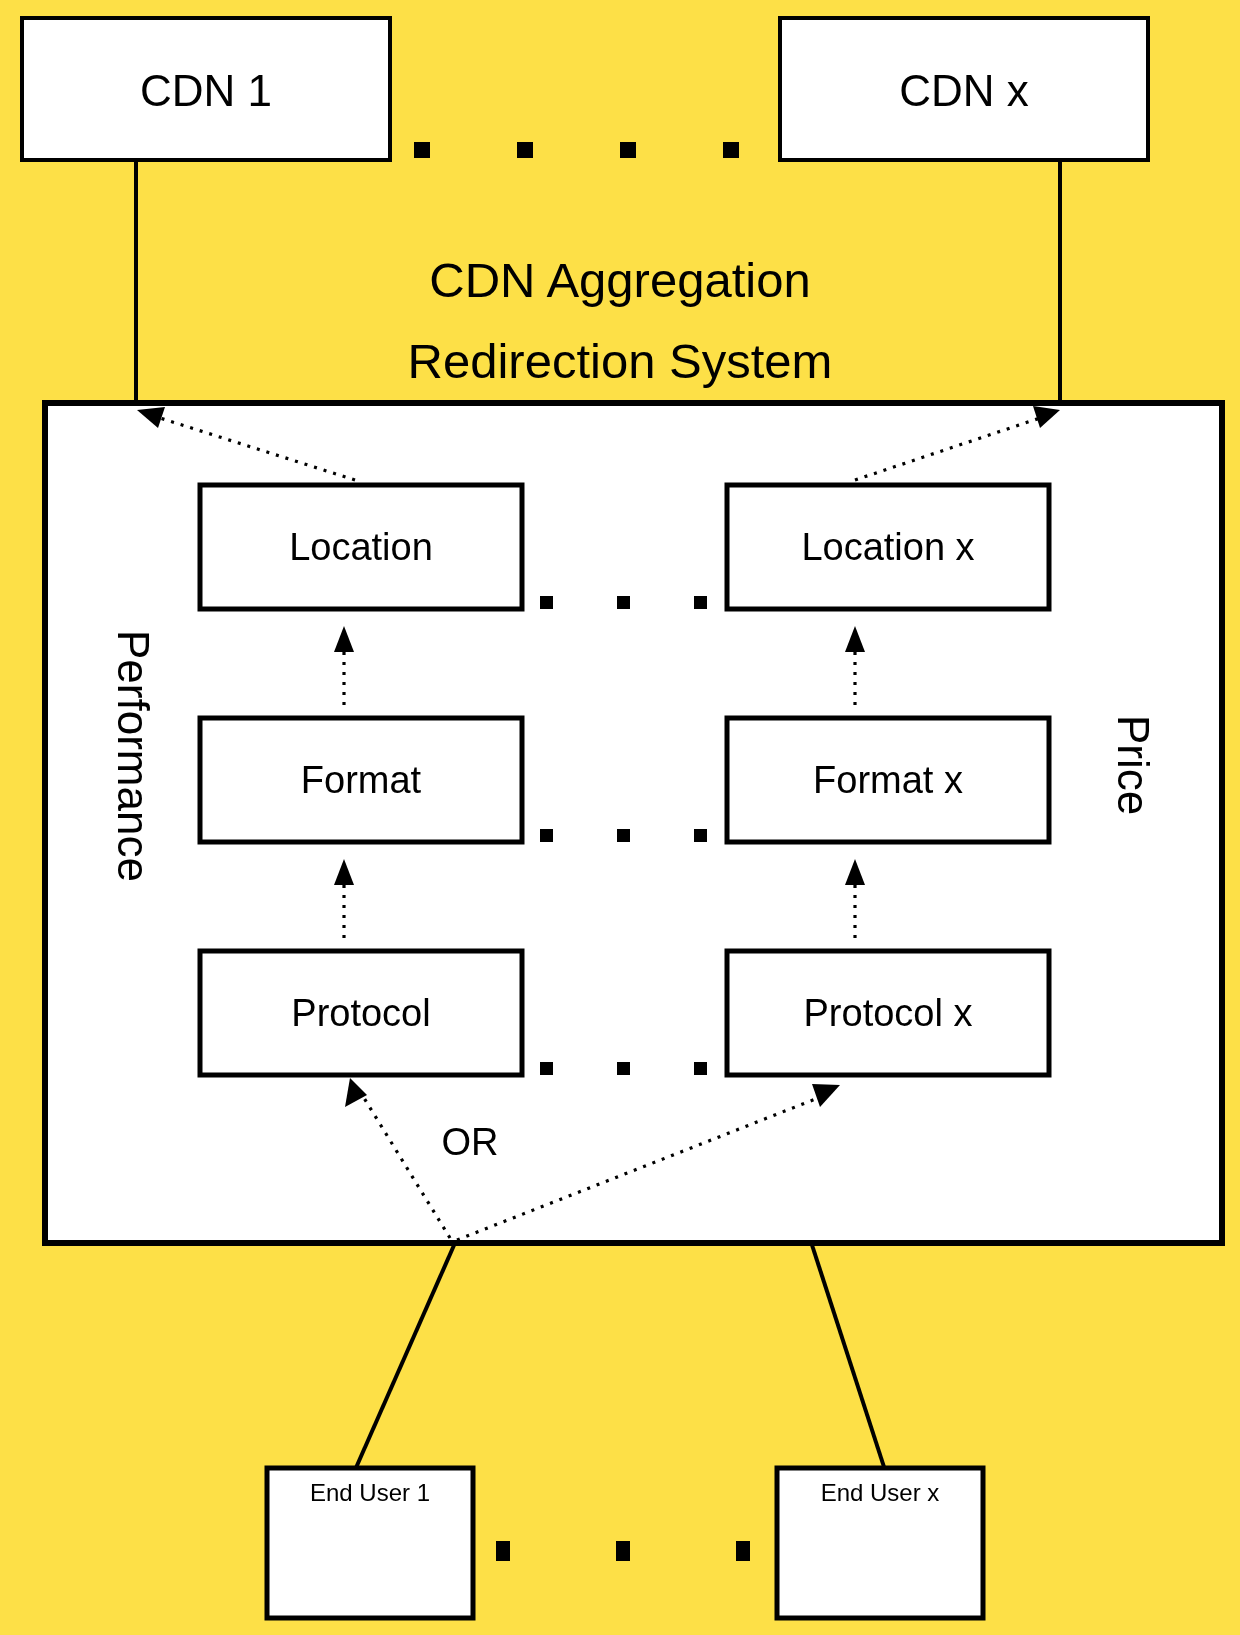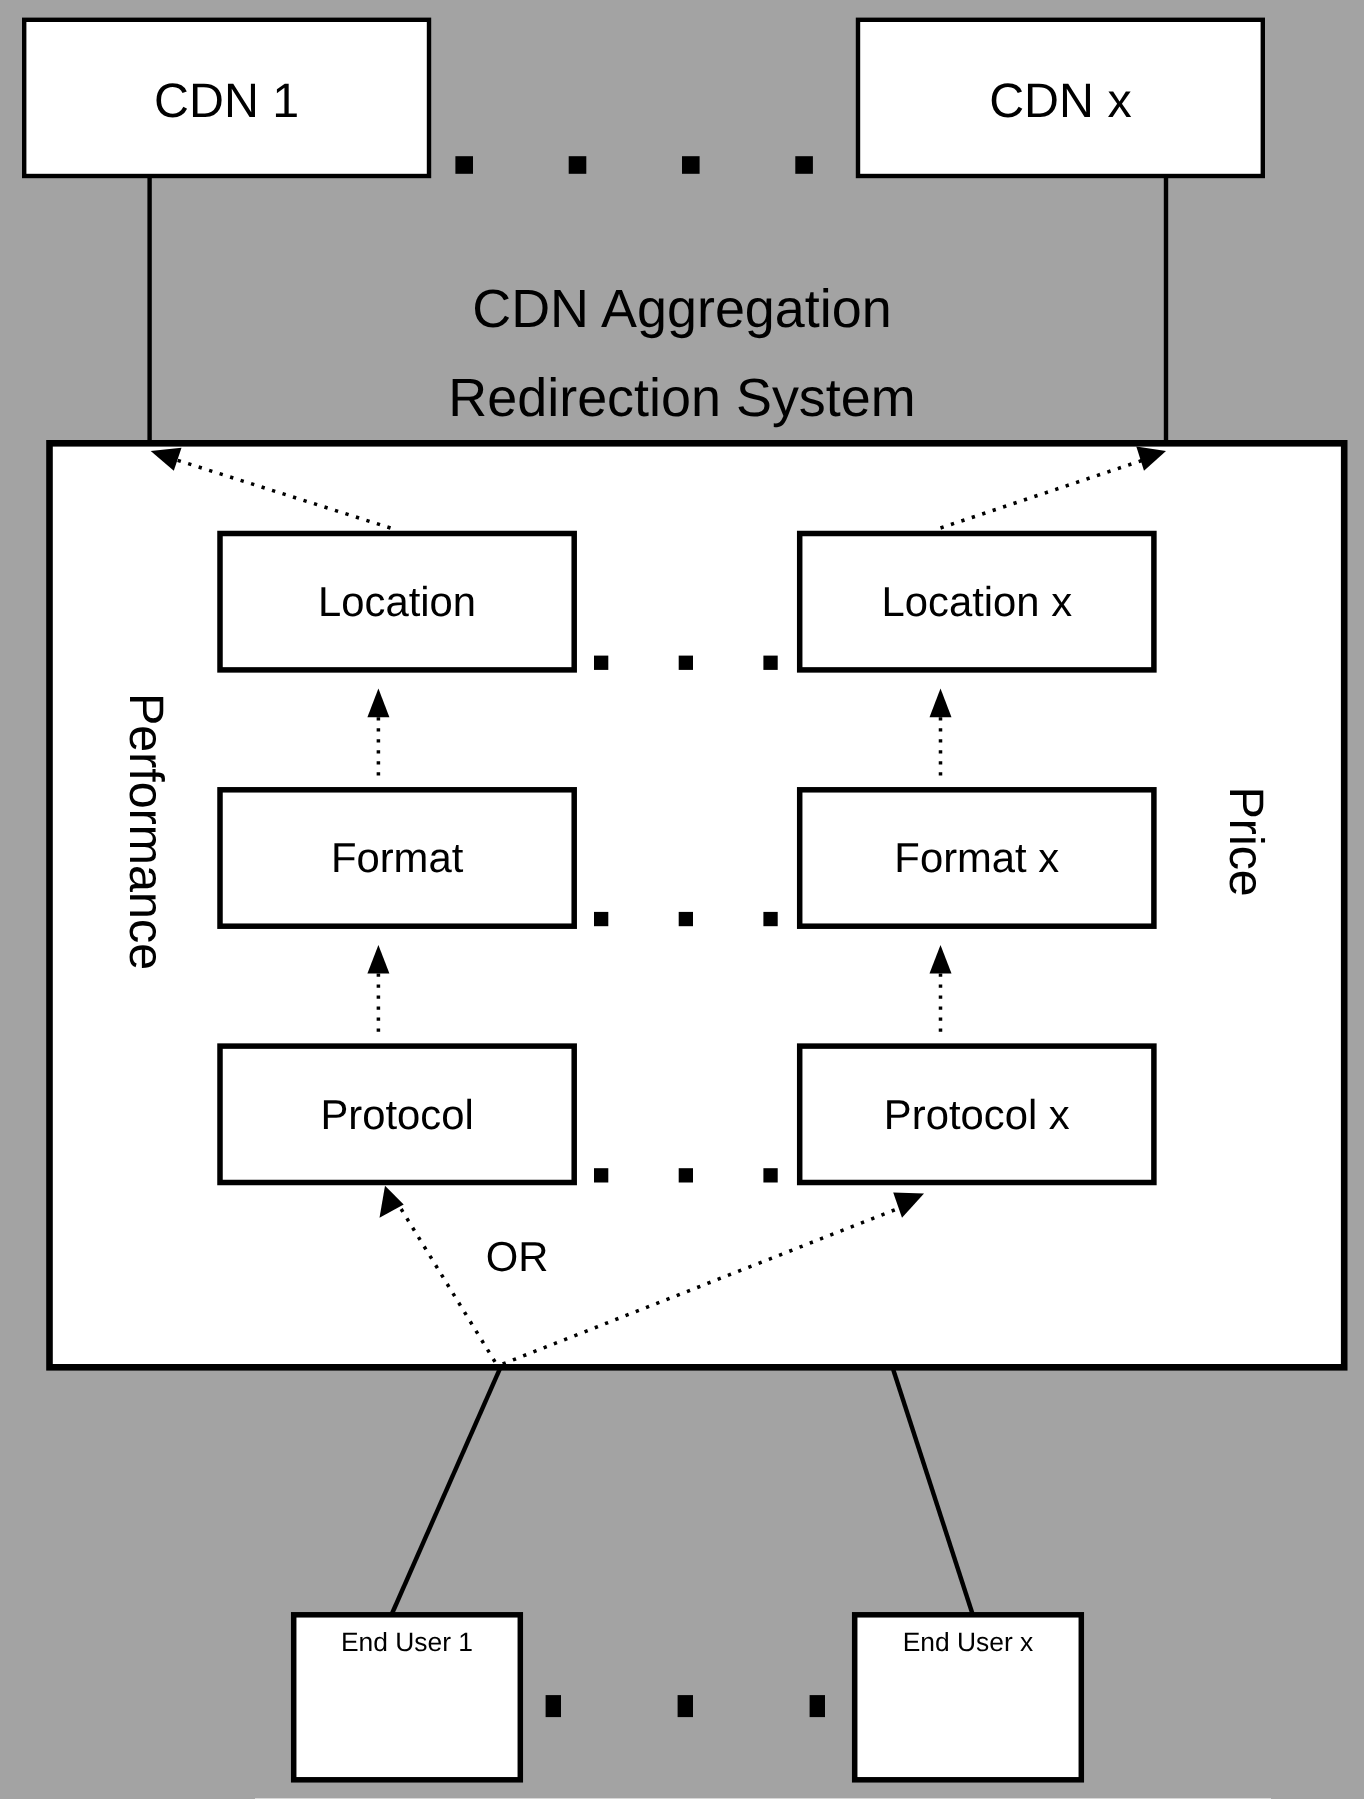--- a/index.html
+++ b/index.html
@@ -2,21 +2,21 @@
 <html><head>
 <meta charset="utf-8">
 <title>CDN Aggregation Redirection System</title>
 <style>
   html,body{margin:0;padding:0;background:#ffffff;}
   body{
     width:1240px;height:1635px;
     font-family:"Liberation Sans","DejaVu Sans",sans-serif;
     color:#000;overflow:hidden;
   }
-  #stage{position:relative;width:1240px;height:1635px;background:#a3a3a3;}
+  #stage{position:relative;width:1240px;height:1635px;background:#fde047;}
   #diagram{position:absolute;inset:0;width:1240px;height:1635px;display:block;}
   .boxfill{fill:#ffffff;}
   .solid-box{stroke:#000000;stroke-width:5;}
   .thin-box{stroke:#000000;stroke-width:4;}
   .solid-line{stroke:#000000;stroke-width:4;fill:none;}
   .dotted-line{stroke:#000000;stroke-width:3.2;fill:none;stroke-dasharray:3 7;stroke-linecap:butt;}
   .lbl{font-family:"Liberation Sans","DejaVu Sans",sans-serif;fill:#000;}
   .lbl-title{font-size:49px;}
   .lbl-cdn{font-size:44px;}
   .lbl-node{font-size:38px;}

